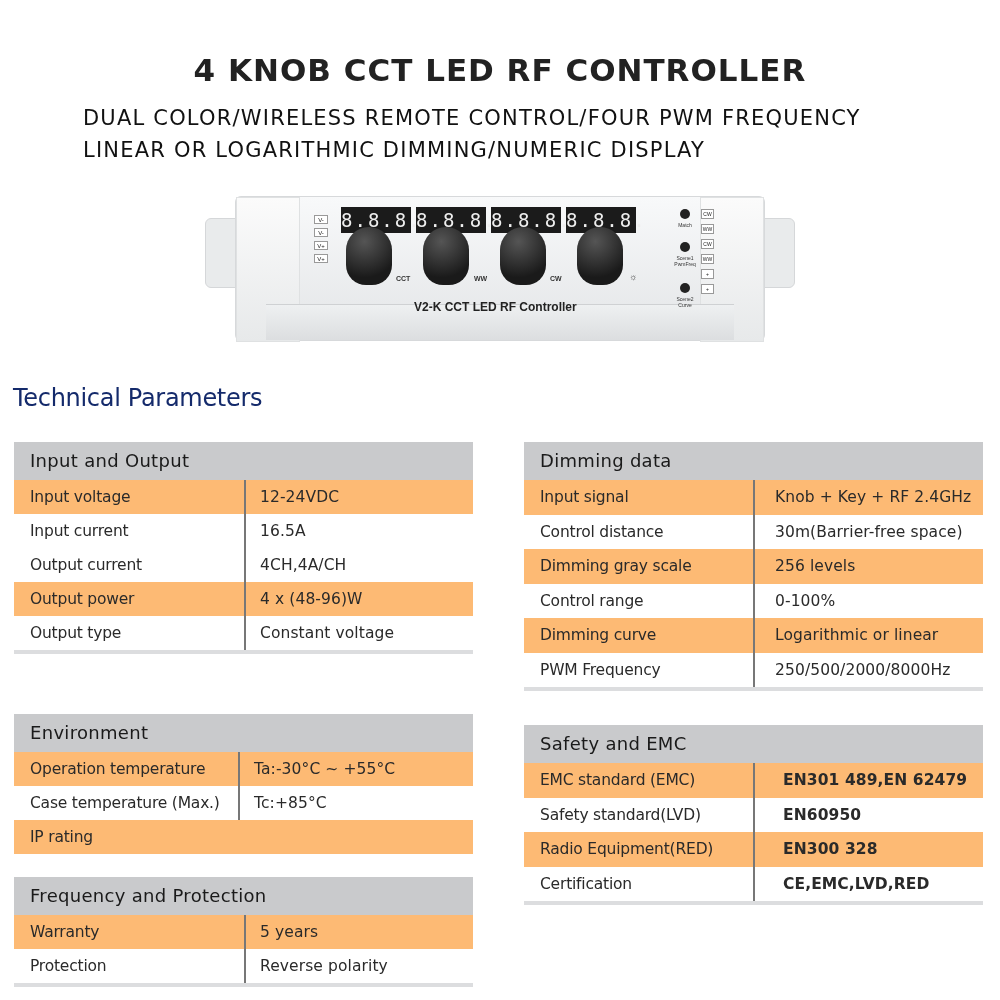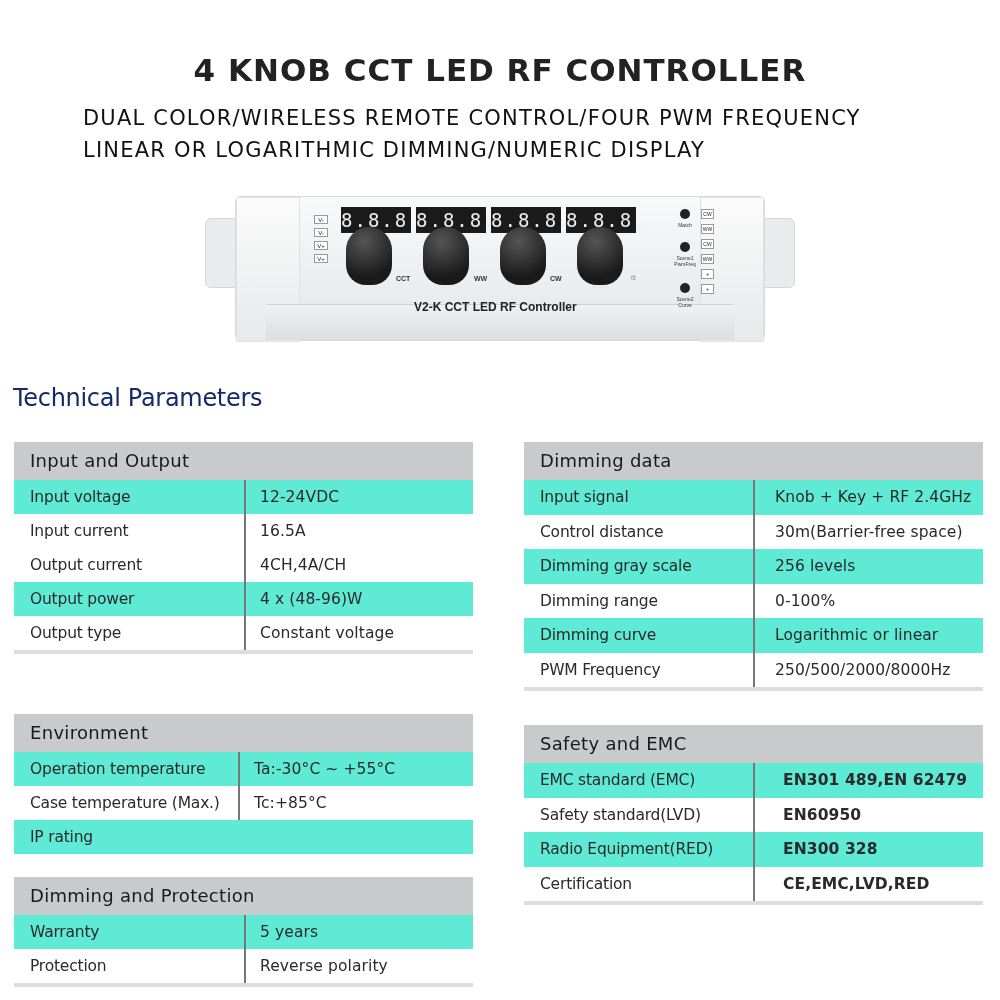--- a/index.html
+++ b/index.html
@@ -41,21 +41,21 @@
 
   .tp-heading {
     position: absolute; left: 13px; top: 384px; font-family: "DejaVu Sans", sans-serif;
     font-size: 24px; color: #142a6b; letter-spacing: -0.3px;
   }
 
   
   .tbl { position: absolute; font-family: "DejaVu Sans", sans-serif; color: #222; }
   .tbl .head { height: 38px; background: #c9cacc; padding-left: 16px; font-size: 18px; line-height: 38px; letter-spacing: 0.3px; color: #1a1a1a; }
   .tbl .row { position: relative; display: flex; font-size: 15.5px; color: #2a2a2a; }
-  .tbl .row.shade { background: #5eead4; }
+  .tbl .row.shade { background: #fdba74; }
   .tbl .row .k { padding-left: 16px; letter-spacing: -0.2px; }
   .tbl .row .v { padding-left: 14px; border-left: 2px solid #777; letter-spacing: 0.1px; }
   .tbl .foot { height: 4px; background: #dcdddf; }
 
   #t-io { left: 14px; top: 442px; width: 459px; }
   #t-io .row { height: 34px; line-height: 34px; }
   #t-io .k { width: 230px; }
   #t-io .v { flex: 1; }
 
   #t-dim { left: 524px; top: 442px; width: 459px; }
@@ -169,21 +169,21 @@
     </div>
   <div class="row">
       <span class="k">Control distance</span>
       <span class="v">30m(Barrier-free space)</span>
     </div>
   <div class="row shade">
       <span class="k">Dimming gray scale</span>
       <span class="v">256 levels</span>
     </div>
   <div class="row">
-      <span class="k">Dimming range</span>
+      <span class="k">Control range</span>
       <span class="v">0-100%</span>
     </div>
   <div class="row shade">
       <span class="k">Dimming curve</span>
       <span class="v">Logarithmic or linear</span>
     </div>
   <div class="row">
       <span class="k">PWM Frequency</span>
       <span class="v">250/500/2000/8000Hz</span>
     </div>
@@ -199,21 +199,21 @@
   <div class="row">
       <span class="k">Case temperature (Max.)</span>
       <span class="v">Tc:+85°C</span>
     </div>
   <div class="row shade">
       <span class="k">IP rating</span>
     </div>
 </div>
 
 <div class="tbl" id="t-war">
-  <div class="head">Dimming and Protection</div>
+  <div class="head">Frequency and Protection</div>
   <div class="row shade">
       <span class="k">Warranty</span>
       <span class="v">5 years</span>
     </div>
   <div class="row">
       <span class="k">Protection</span>
       <span class="v">Reverse polarity</span>
     </div>
   <div class="foot"></div>
 </div>

